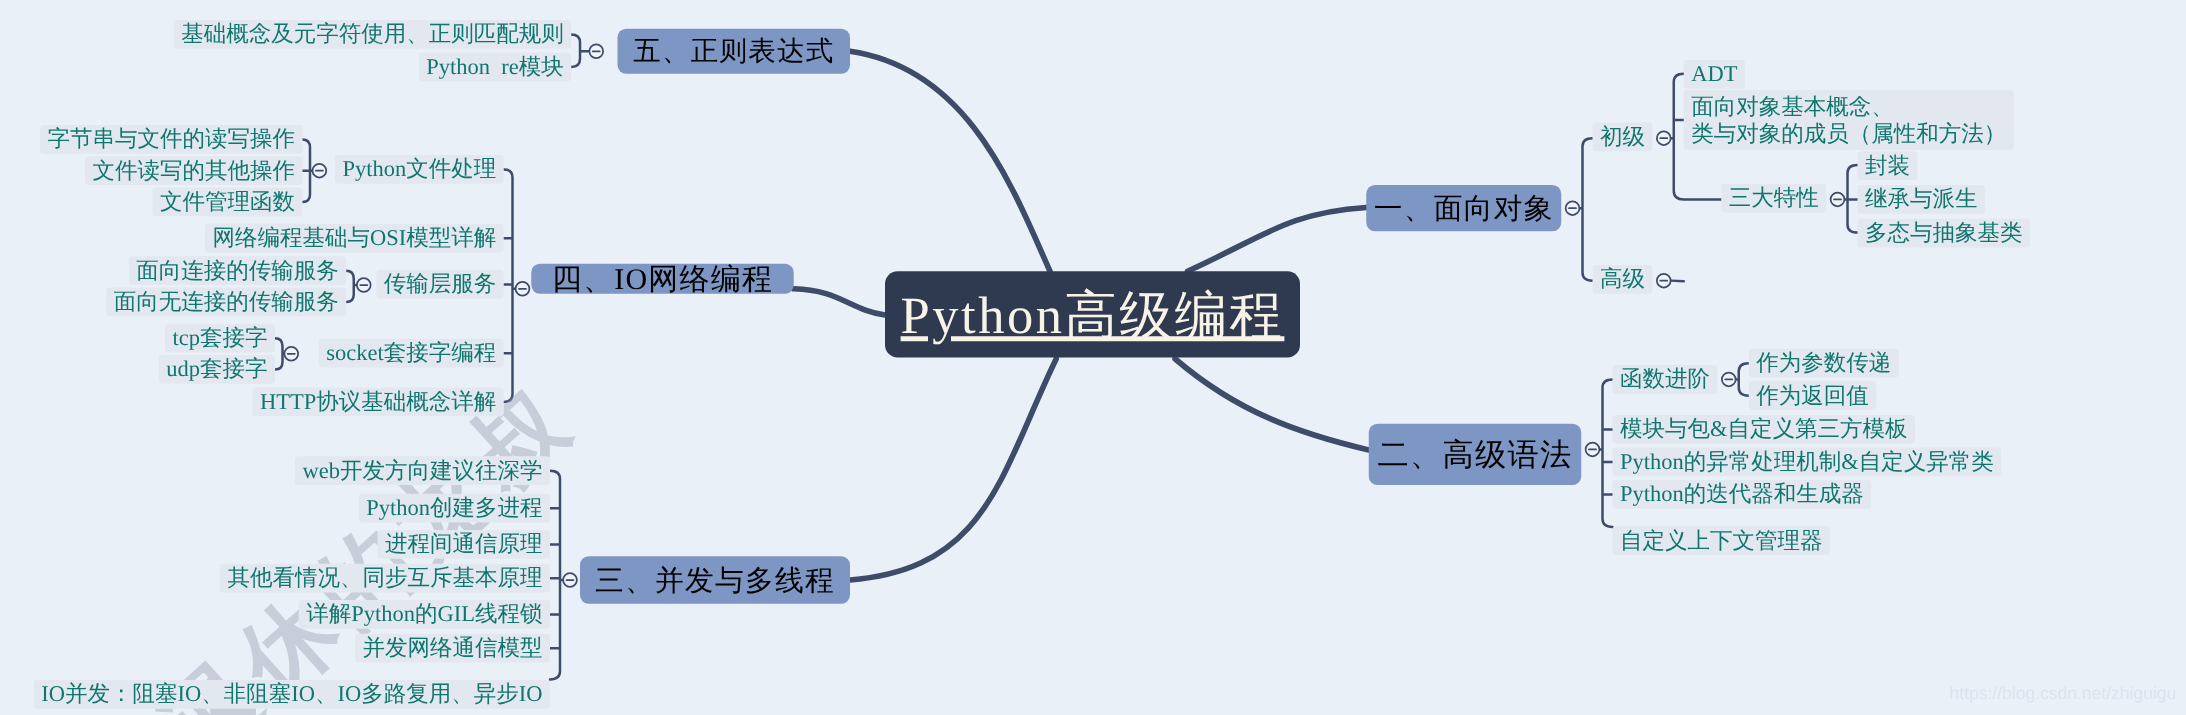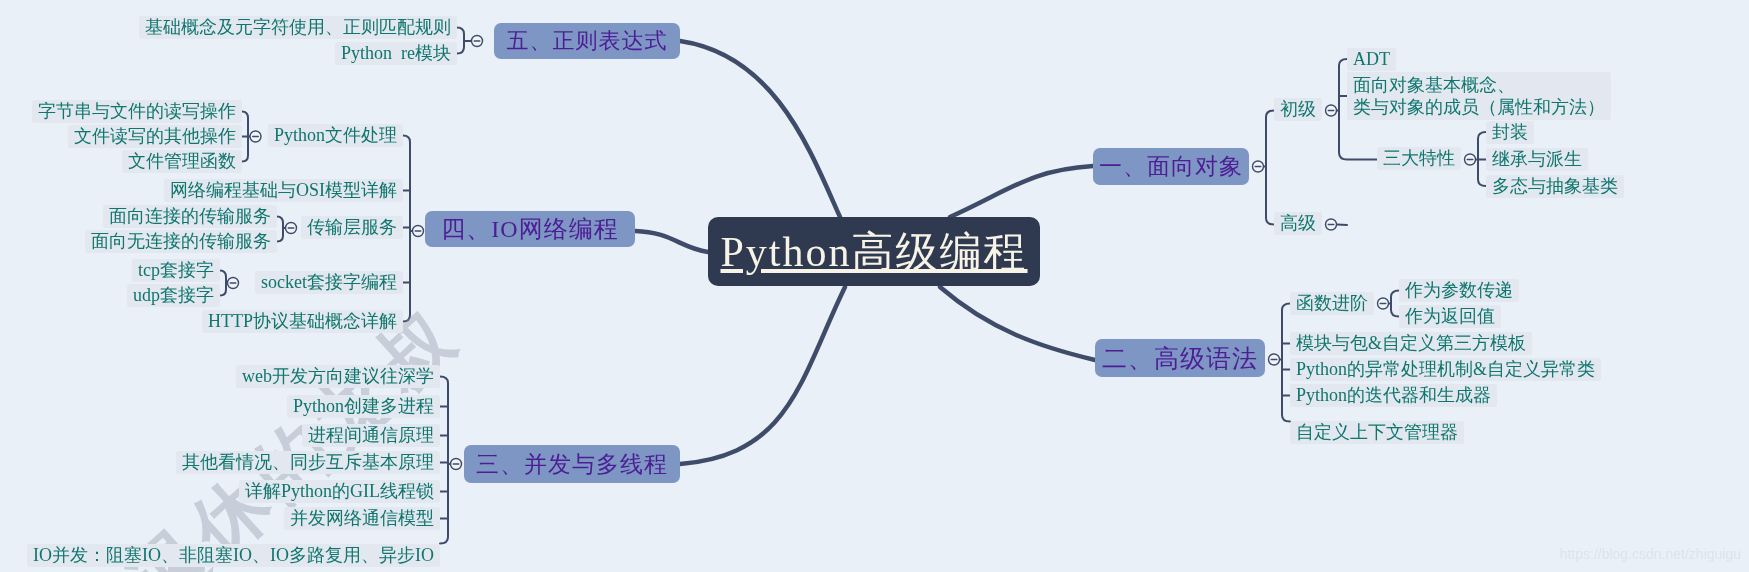--- a/index.html
+++ b/index.html
@@ -2,21 +2,21 @@
 <html><head>
 <meta charset="utf-8">
 <style>
   html,body{margin:0;padding:0;}
   body{width:1749px;height:572px;overflow:hidden;background:#EAF0F8;
        font-family:"Liberation Serif","DejaVu Serif",serif;}
   #canvas{position:relative;width:1749px;height:572px;background:#EAF0F8;overflow:hidden;}
   #wires{position:absolute;left:0;top:0;width:1749px;height:572px;}
   .node{position:absolute;box-sizing:border-box;display:flex;align-items:center;justify-content:center;}
   .central{background:#2F3A50;color:#F8F3E7;border-radius:10px;font-size:42px;letter-spacing:2px;z-index:3;text-decoration:underline;}
-  .branch{background:#7E96C4;color:#4c1d95;border-radius:7px;font-size:24px;z-index:3;letter-spacing:1px;text-align:right;}
+  .branch{background:#7E96C4;color:#000000;border-radius:7px;font-size:24px;z-index:3;letter-spacing:1px;text-align:right;}
   .leaf{background:#E3E7EF;color:#0f766e;border-radius:3px;font-size:18px;line-height:23px;
         padding:0 6px;white-space:pre;z-index:2;}
   .leaf.right{}
   .leaf.two{line-height:22px;padding:2px 6px;}
   .wm-diag{position:absolute;left:110px;top:560px;transform:rotate(-42deg);transform-origin:0 0;
            font-size:74px;font-weight:bold;letter-spacing:8px;color:rgba(148,155,170,0.40);
            z-index:1;white-space:pre;font-family:"Liberation Sans","DejaVu Sans",sans-serif;}
   .wm-url{position:absolute;right:8px;bottom:10px;font-size:14px;color:#dde3ee;z-index:4;
           font-family:"Liberation Sans","DejaVu Sans",sans-serif;}
   .thick{stroke:#3E4C69;stroke-width:4.5;fill:none;stroke-linecap:round;}
@@ -109,24 +109,24 @@
       <circle class="toggle" cx="1383" cy="303.5" r="5.5"></circle>
         <line class="toggledash" x1="1380.2" y1="303.5" x2="1385.8" y2="303.5"></line>
       </g>
   </svg>
 
   <div class="wm-diag">退休的龙叔</div>
 
   <div class="node central" style="left:708px;top:217px;width:332px;height:69px;">Python高级编程</div>
 
   <div class="node branch" style="left:494px;top:23px;width:186px;height:36px;font-size:22px;">五、正则表达式</div>
-  <div class="node branch" style="left:425px;top:211px;width:210px;height:36px;">四、IO网络编程</div>
+  <div class="node branch" style="left:425px;top:211px;width:210px;height:24px;">四、IO网络编程</div>
   <div class="node branch" style="left:464px;top:445px;width:216px;height:38px;font-size:23px;">三、并发与多线程</div>
   <div class="node branch" style="left:1093px;top:148px;width:156px;height:37px;font-size:23px;">一、面向对象</div>
-  <div class="node branch" style="left:1095px;top:339px;width:170px;height:38px;font-size:25px;">二、高级语法</div>
+  <div class="node branch" style="left:1095px;top:339px;width:170px;height:49px;font-size:25px;">二、高级语法</div>
 
   <div class="leaf right" style="position:absolute;right:1292px;top:16px;">基础概念及元字符使用、正则匹配规则</div>
   <div class="leaf right" style="position:absolute;right:1292px;top:42px;">Python  re模块</div>
 
   <div class="leaf" style="position:absolute;right:1346px;top:124px;">Python文件处理</div>
   <div class="leaf" style="position:absolute;right:1507px;top:100px;">字节串与文件的读写操作</div>
   <div class="leaf" style="position:absolute;right:1507px;top:125px;">文件读写的其他操作</div>
   <div class="leaf" style="position:absolute;right:1507px;top:150px;">文件管理函数</div>
   <div class="leaf" style="position:absolute;right:1346px;top:179px;">网络编程基础与OSI模型详解</div>
   <div class="leaf" style="position:absolute;right:1346px;top:216px;">传输层服务</div>

